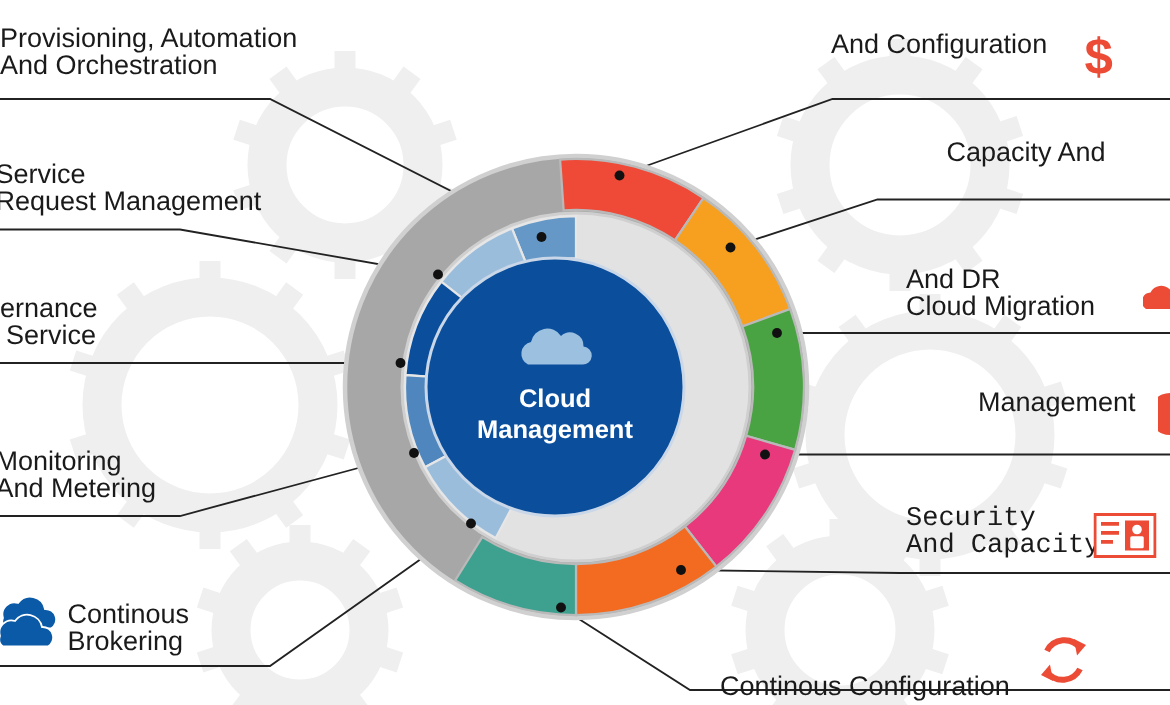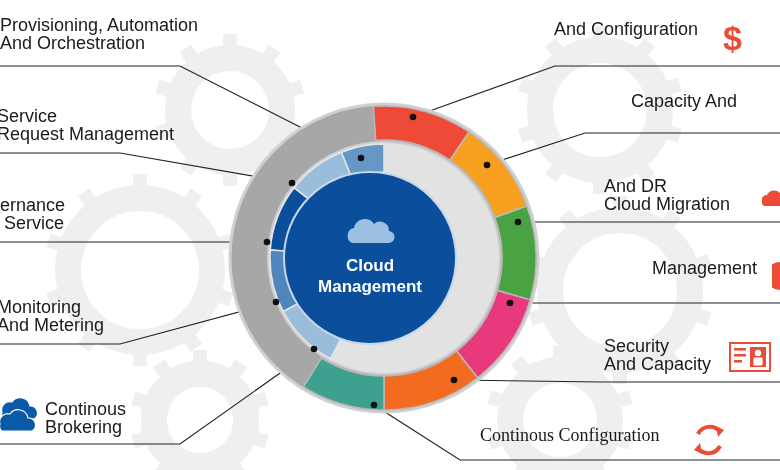--- a/index.html
+++ b/index.html
@@ -190,35 +190,35 @@
   <path d="M2 20 a6 6 0 0 1 3 -11 a8 8 0 0 1 13 -2 v13 z" fill="#ec4b35"></path>
 </svg>
 
 <div class="lbl" style="left:652px;top:259px;">
   <span>Management</span>
 </div>
 <svg class="icon" style="left:772px;top:262px;" width="8" height="28" viewBox="0 0 8 28">
   <path d="M8 0 a14 14 0 0 0 0 28 z" fill="#ec4b35"></path>
 </svg>
 
-<div class="lbl" style="left:604px;top:337px;">
+<div class="lbl" style="left:604px;top:337px;font-family:Liberation Mono, monospace;">
   <span>Security</span>
   <span>And Capacity</span>
 </div>
 <svg class="icon" style="left:729px;top:342px;" width="42" height="30" viewBox="0 0 42 30">
   <rect x="1" y="1" width="40" height="28" fill="#fff" stroke="#ec4b35" stroke-width="2"></rect>
   <rect x="5" y="6" width="12" height="2.5" fill="#ec4b35"></rect>
   <rect x="5" y="12" width="12" height="2.5" fill="#ec4b35"></rect>
   <rect x="5" y="18" width="8" height="2.5" fill="#ec4b35"></rect>
   <rect x="21" y="5" width="16" height="20" fill="#ec4b35"></rect>
   <circle cx="29" cy="11" r="3.2" fill="#fff"></circle>
   <rect x="24.5" y="15.5" width="9" height="8" rx="1" fill="#fff"></rect>
 </svg>
 
-<div class="lbl" style="left:480px;top:426px;font-family:Liberation Serif, serif;">
+<div class="lbl" style="left:480px;top:448px;">
   <span>Continous Configuration</span>
 </div>
 <svg class="icon" style="left:689px;top:420px;" width="40" height="40" viewBox="0 0 40 40">
   <path d="M9 14 A13 13 0 0 1 31 12" fill="none" stroke="#ec4b35" stroke-width="4"></path>
   <polygon points="27,6 35,10 29,17" fill="#ec4b35"></polygon>
   <path d="M31 26 A13 13 0 0 1 9 28" fill="none" stroke="#ec4b35" stroke-width="4"></path>
   <polygon points="13,34 5,30 11,23" fill="#ec4b35"></polygon>
 </svg>
 
 </body></html>

